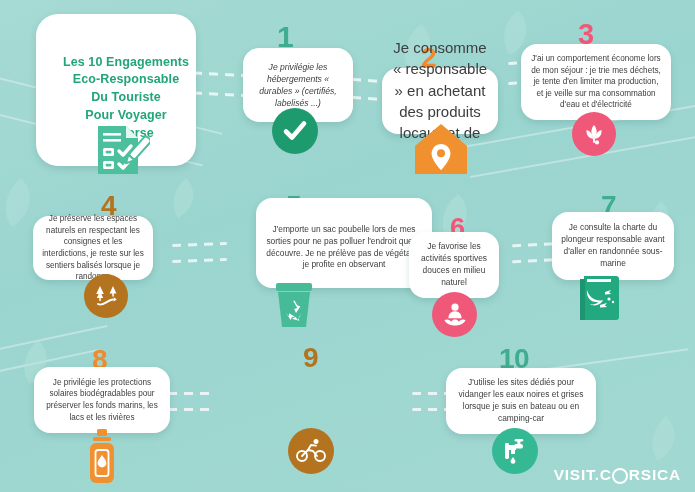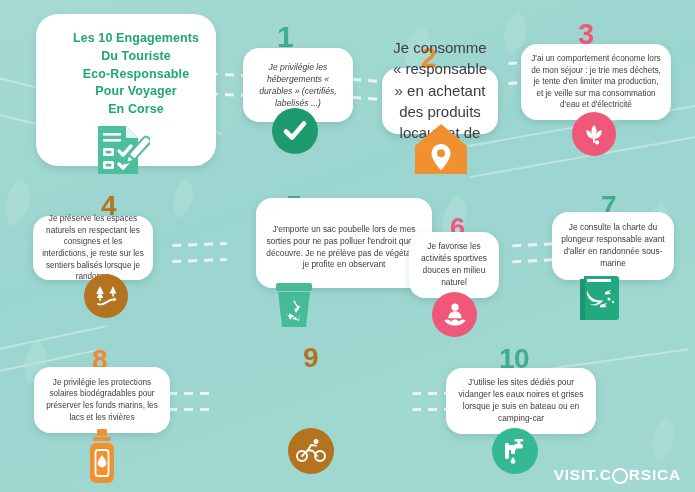--- a/index.html
+++ b/index.html
@@ -56,23 +56,23 @@
     letter-spacing:-.5px;
   }
   .icon{
     position:absolute;
     display:flex;align-items:center;justify-content:center;
   }
   .circle{border-radius:50%;}
 
   
   #title-card{
-    left:36px;top:14px;width:180px;height:152px;
+    left:36px;top:14px;width:160px;height:152px;
     border-radius:22px;
-    flex-direction:column;justify-content:flex-start;
+    flex-direction:column;justify-content:center;
     padding-top:16px;
     padding-left:20px;
   }
   #title-card .t{
     color:#22a578;font-weight:bold;font-size:12.5px;line-height:1.42;
     text-align:center;letter-spacing:.1px;
   }
 
   #logo{
     position:absolute;right:14px;bottom:8px;
@@ -156,22 +156,22 @@
   <div class="conn dash" style="left:512px;top:243px;width:54px;transform:rotate(-3deg);"></div>
   <div class="conn dash" style="left:512px;top:259px;width:54px;transform:rotate(-3deg);"></div>
   <div class="conn dash" style="left:168px;top:392px;width:48px;"></div>
   <div class="conn dash" style="left:168px;top:408px;width:48px;"></div>
   <div class="conn dash" style="left:412px;top:392px;width:46px;"></div>
   <div class="conn dash" style="left:412px;top:408px;width:46px;"></div>
 
   <div class="card" id="title-card">
     <div class="t">
       <div>Les 10 Engagements</div>
+      <div>Eco-Responsable</div>
       <div>Du Touriste</div>
-      <div>Eco-Responsable</div>
       <div>Pour Voyager</div>
       <div>En Corse</div>
     </div>
   </div>
   <div class="icon" style="left:88px;top:118px;width:64px;height:64px;">
     <svg width="60" height="60" viewBox="0 0 60 60">
       <path d="M8 6 h28 l12 12 v36 H8 Z" fill="#4cbf9c"></path>
       <path d="M36 6 v12 h12 Z" fill="#ffffff" opacity=".85"></path>
       <rect x="13" y="13" width="18" height="2.6" fill="#fff"></rect>
       <rect x="13" y="19" width="18" height="2.6" fill="#fff"></rect>

